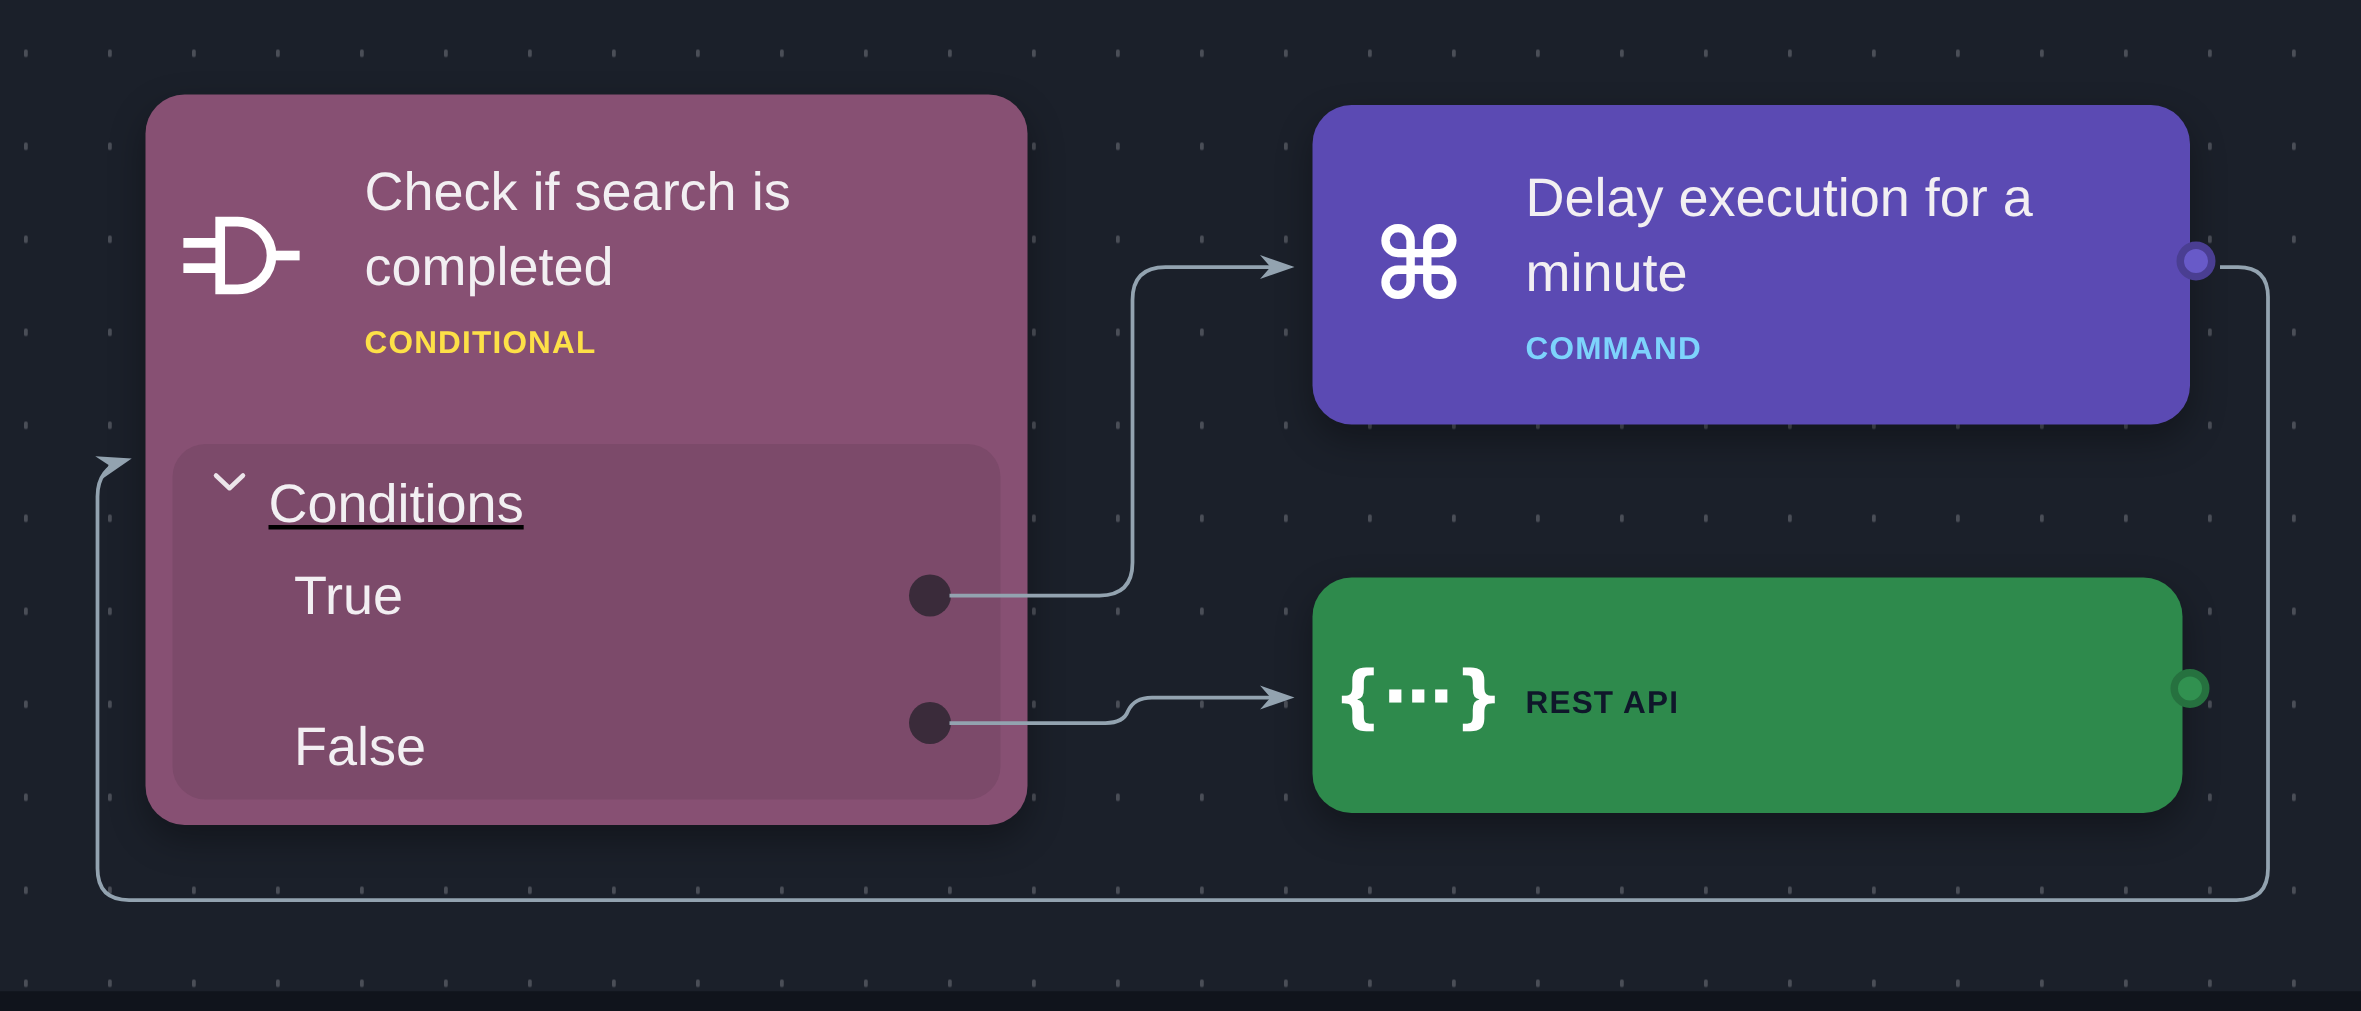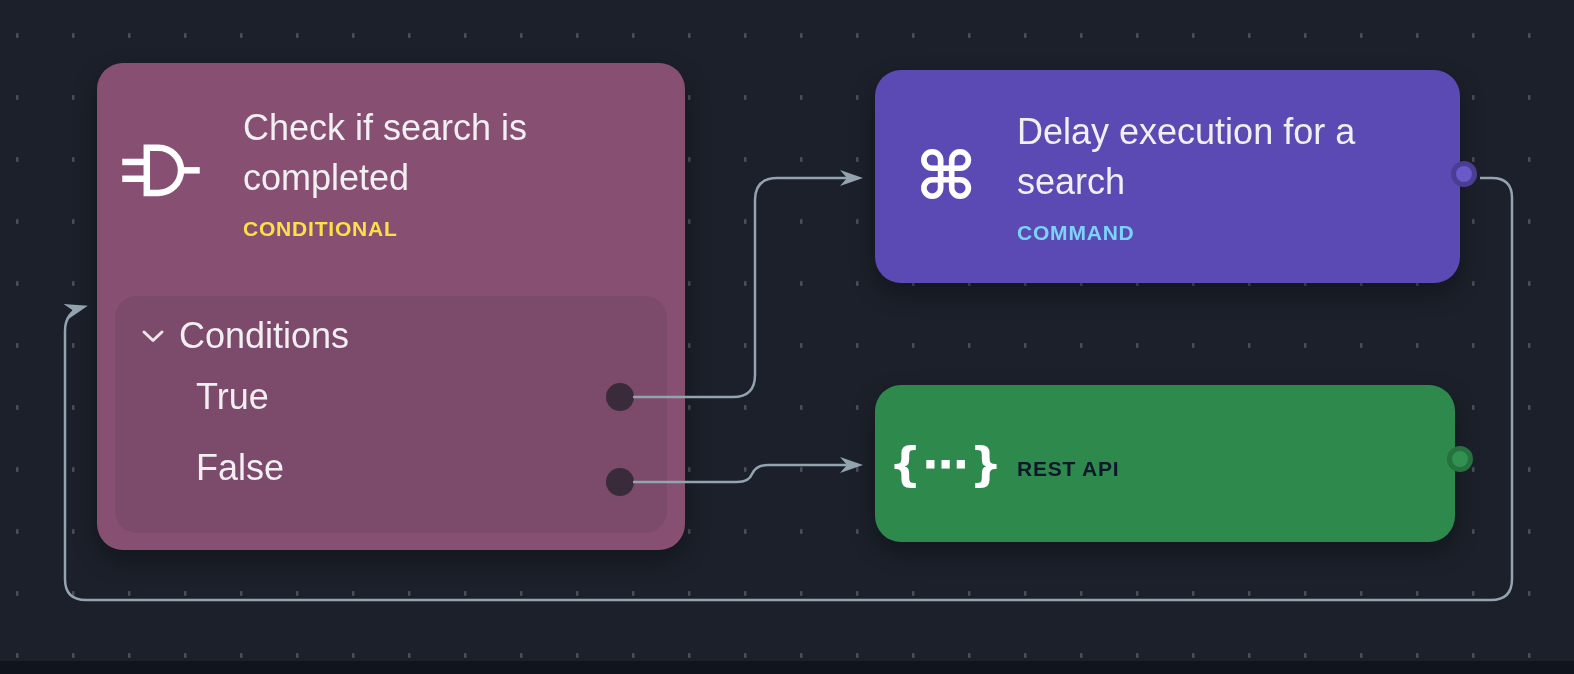--- a/index.html
+++ b/index.html
@@ -24,28 +24,28 @@
   }
   
   #node-conditional{left:97px;top:63px;width:588px;height:487px;}
   #cond-icon{position:absolute;left:21px;top:77px;width:86px;height:62px;}
   #cond-text{position:absolute;left:146px;top:40px;right:22px;}
   #cond-panel{
     position:absolute;left:18px;right:18px;top:233px;bottom:17px;
     border-radius:22px;
   }
   #cond-panel-header{
-    position:absolute;left:26px;top:18px;display:flex;align-items:center;gap:14px;
+    position:absolute;left:26px;top:18px;display:flex;align-items:flex-start;gap:14px;text-decoration:underline;
   }
   #cond-panel-header .hdr-label{color:#f2eff2;font-size:36px;line-height:44px;}
   .out-label{
     position:absolute;left:33px;color:#f2eff2;font-size:36px;line-height:50px;margin-left:48px;
   }
   #out-label-true{top:76px;}
-  #out-label-false{top:147px;}
+  #out-label-false{top:177px;}
   .port-dark{
     position:absolute;left:491px;width:28px;height:28px;border-radius:50%;
     background:#3a2b3a;
   }
   #port-true{top:87px;}
   #port-false{top:172px;}
   
   #node-command{left:875px;top:70px;width:585px;height:213px;display:flex;align-items:center;}
   #node-rest{left:875px;top:385px;width:580px;height:157px;display:flex;align-items:center;}
   .icon-box{
@@ -103,21 +103,21 @@
       <div class="port-dark" id="port-true"></div>
       <div class="port-dark" id="port-false"></div>
     </div>
   </div>
 
   <div class="node" id="node-command" style="background: rgb(91, 74, 179);">
     <div class="icon-box">
       <span class="glyph-cmd">⌘</span>
     </div>
     <div class="text-box">
-      <div class="node-title">Delay execution for a search</div>
+      <div class="node-title">Delay execution for a minute</div>
       <div class="node-type lavender">COMMAND</div>
     </div>
     <div class="port-ring" id="port-command"></div>
   </div>
 
   <div class="node" id="node-rest" style="background: rgb(46, 138, 76);">
     <div class="icon-box">
       <span class="glyph-braces">{⋯}</span>
     </div>
     <div class="text-box">

